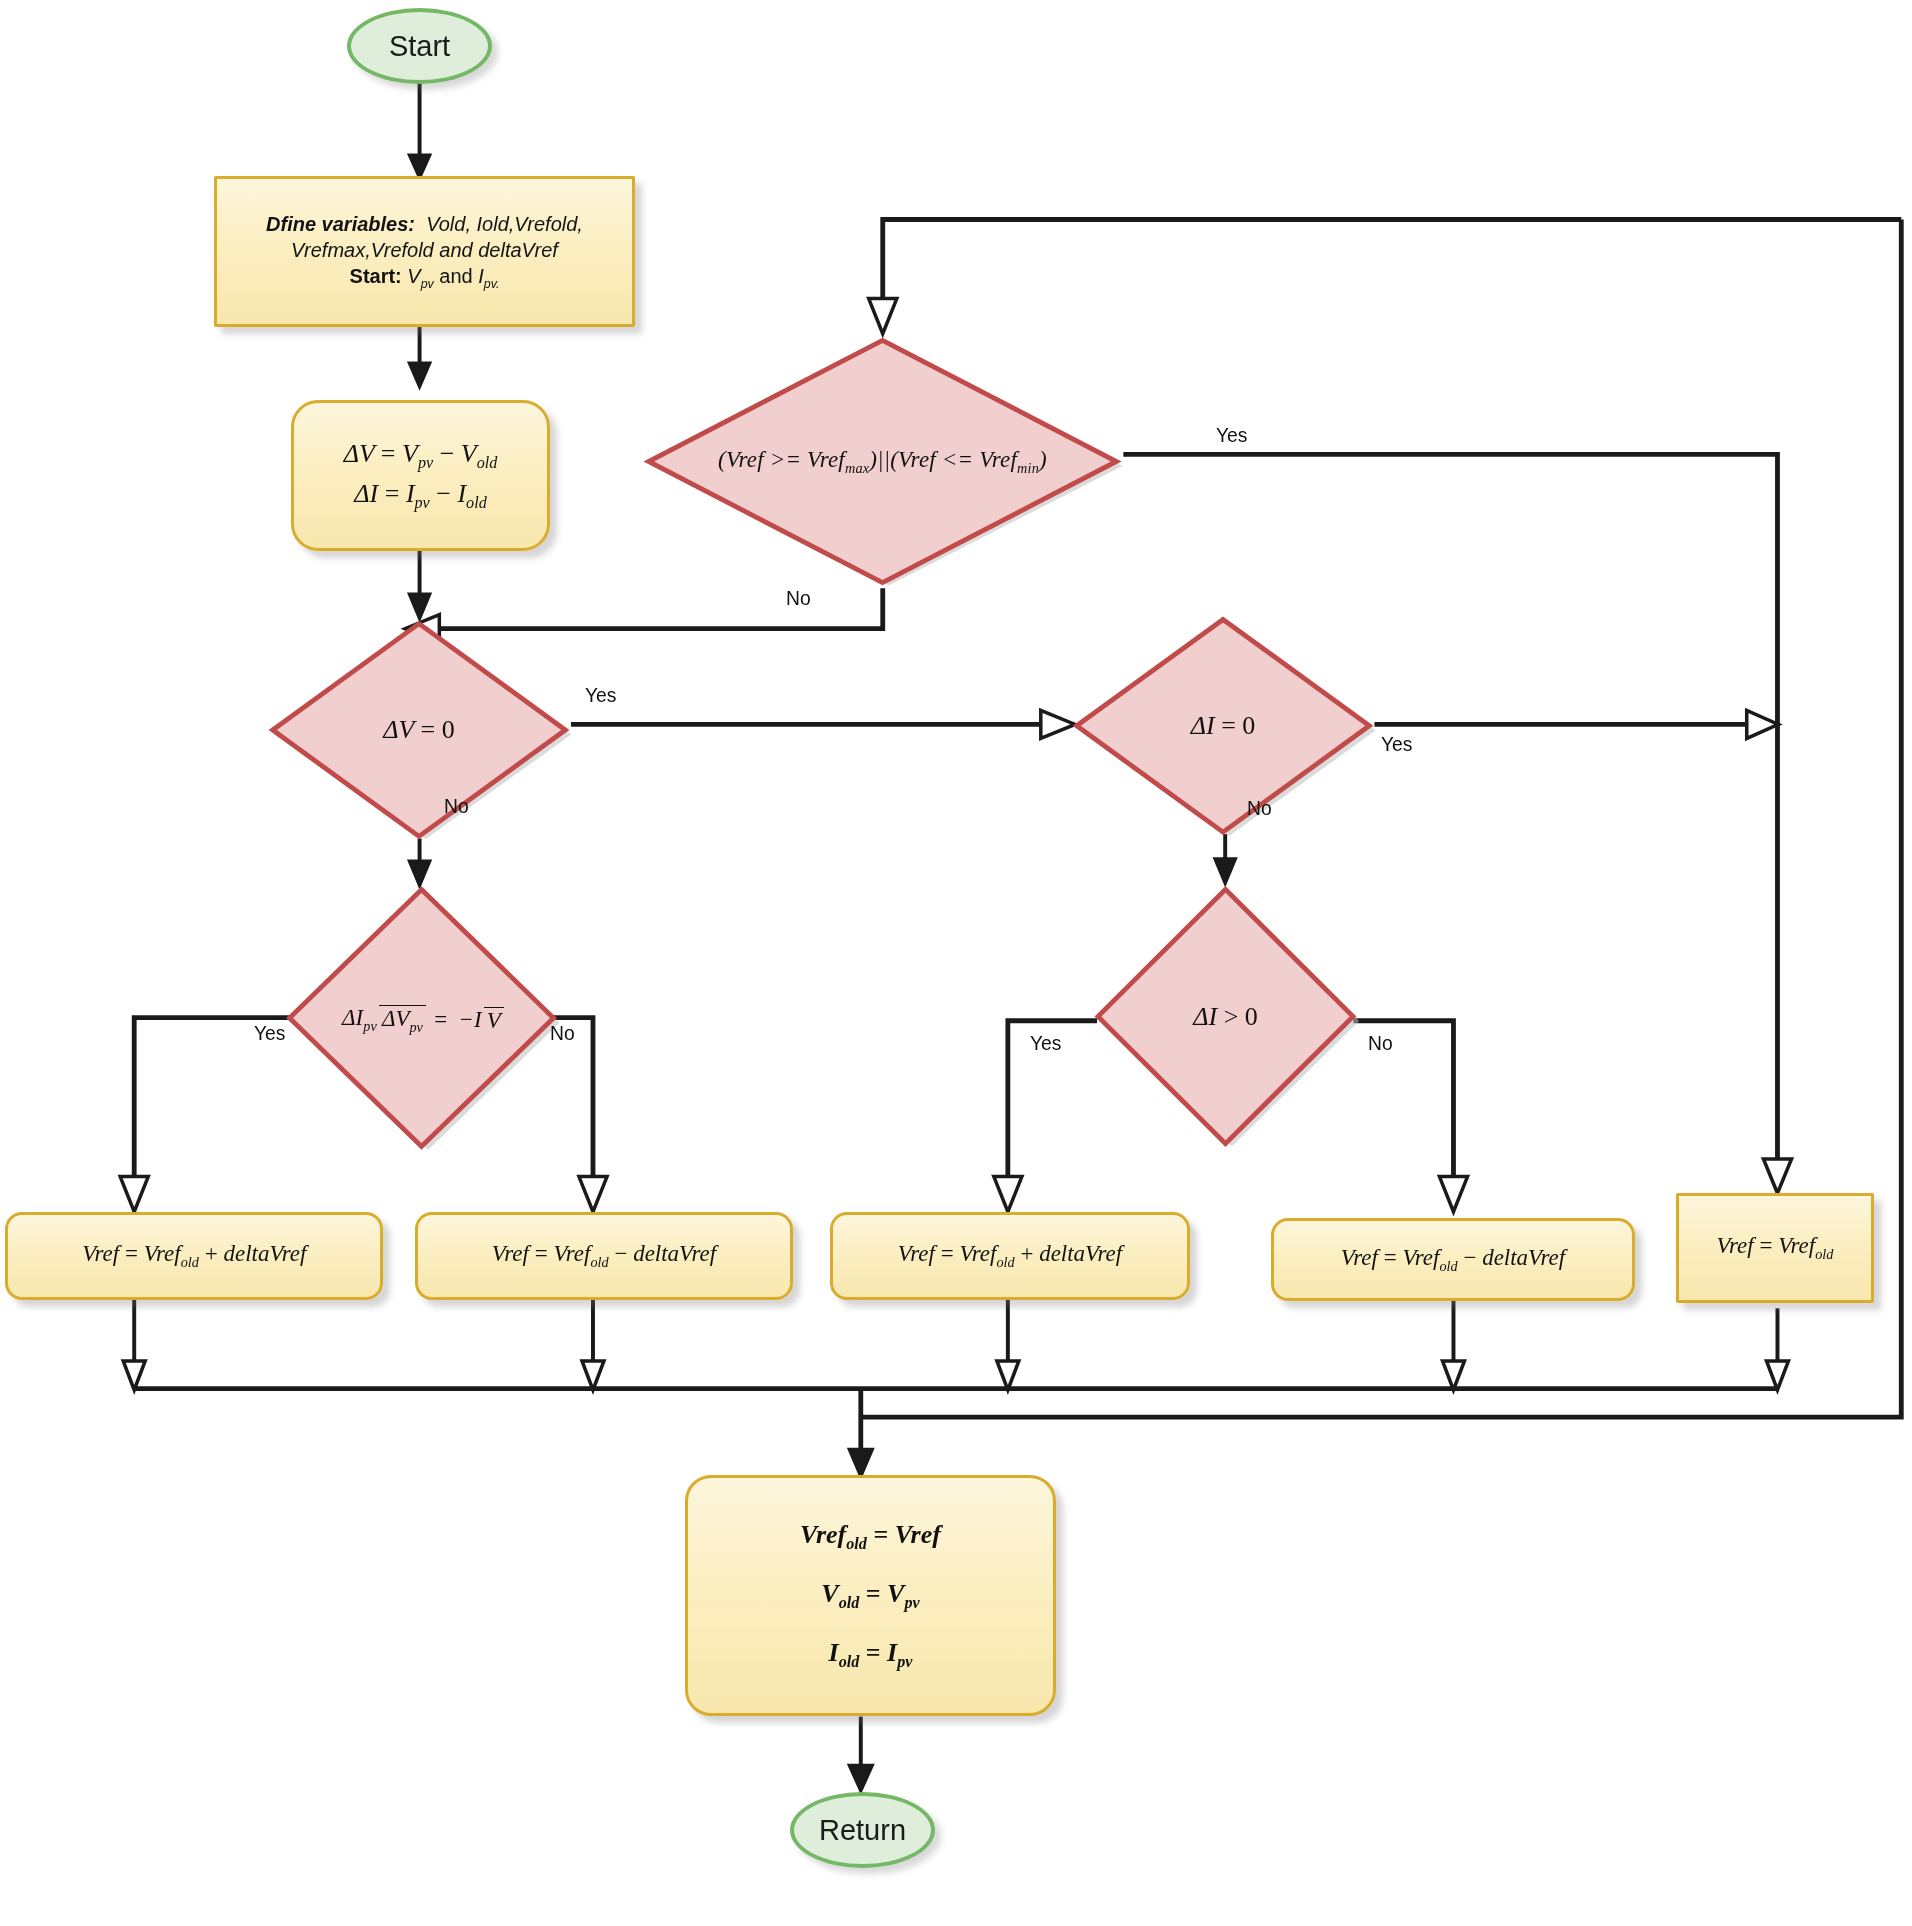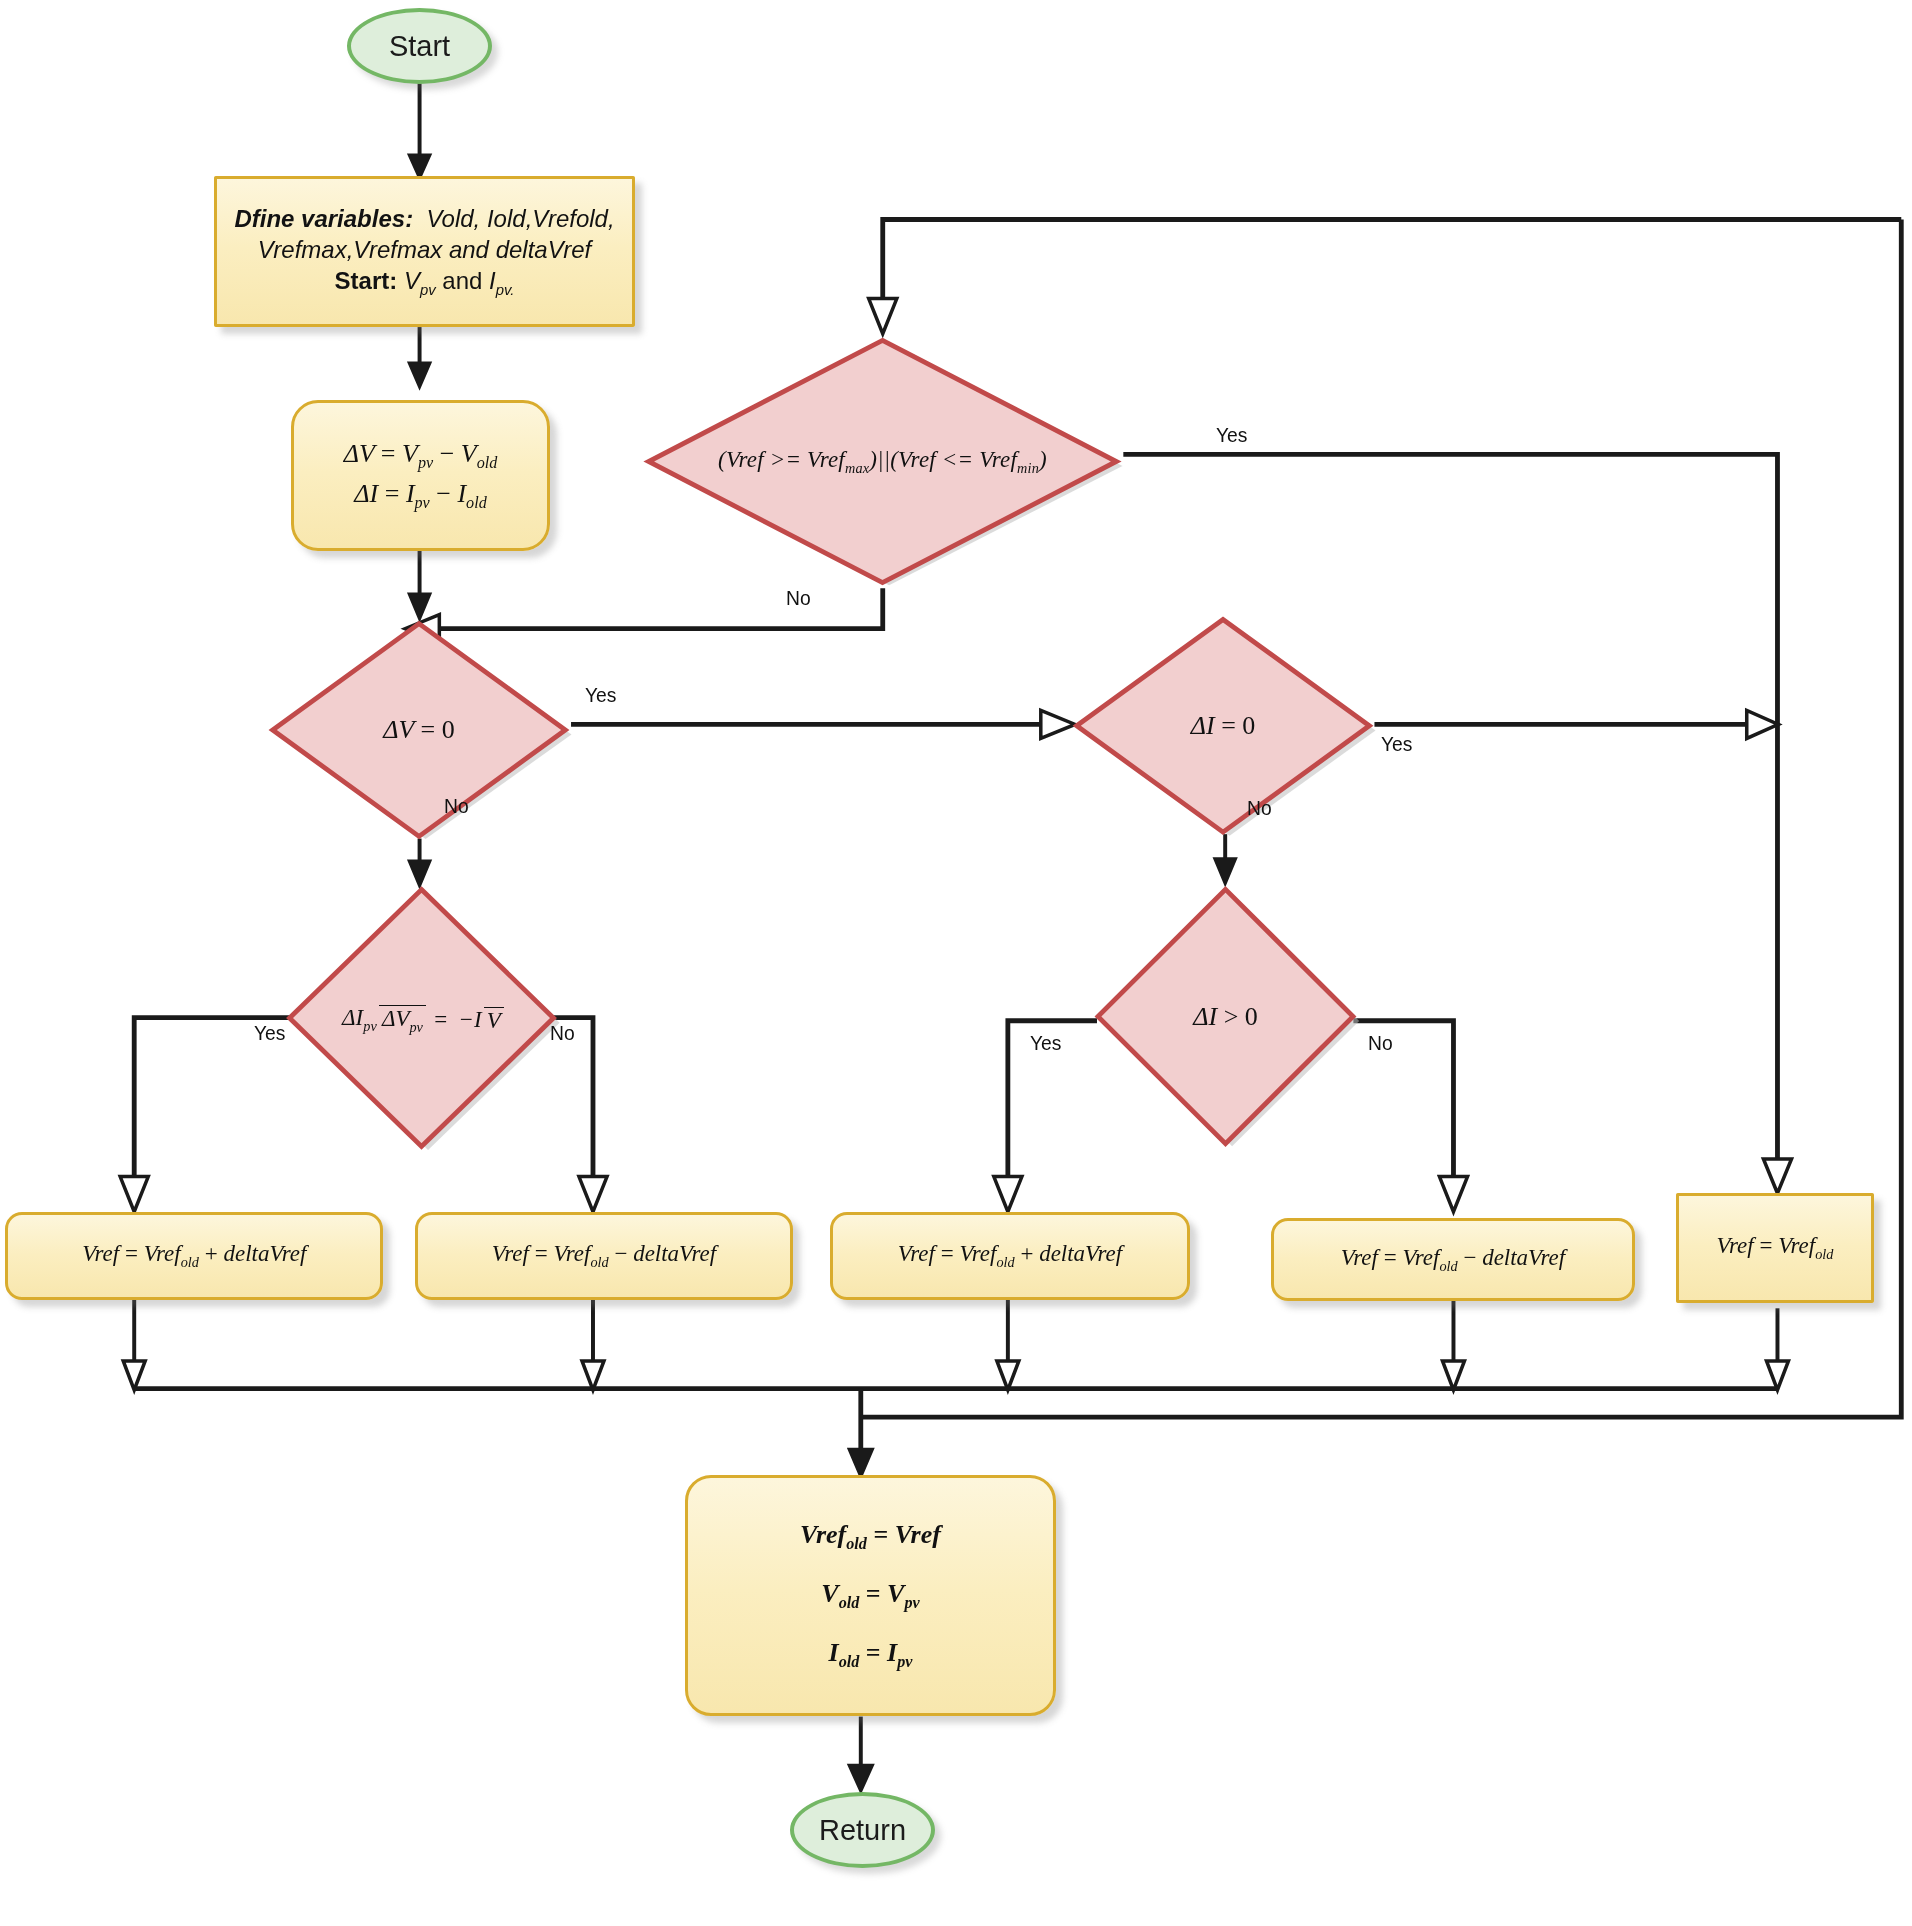--- a/index.html
+++ b/index.html
@@ -48,21 +48,21 @@
          color:#111; white-space:nowrap; }
   .mth sub { font-style:italic; font-size:0.62em; }
   .m52 { font-size:23px; }
   .m60 { font-size:26px; }
 
   .upright { font-style:normal; }
 
   
   .defbox { flex-direction:column; padding:4.4px 11.4px; }
   .defline { font-family:"Liberation Sans", sans-serif; font-style:italic;
-             font-size:24px; color:#121212; line-height:1.30; white-space:nowrap;}
+             font-size:20px; color:#121212; line-height:1.30; white-space:nowrap;}
   .defline b { font-weight:bold; }
   .defline .ro { font-style:normal; font-weight:bold; }
   .defline sub { font-size:0.62em; font-style:italic; }
 
   
   .eqstack { flex-direction:column; }
   .eqstack .row { line-height:1.42; }
 
   
   .frac { display:inline-flex; flex-direction:row; align-items:center;
@@ -150,21 +150,21 @@
 
   <div class="node term" style="left:347px; top:8px; width:145px; height:76px;">
     <span class="term-label">Start</span>
   </div>
 
   <div class="node proc sharp defbox" style="left:214px; top:176px; width:421px; height:151px;">
     <div class="defline">
       <b>Dfine variables:</b>
       &nbsp;<span>Vold, Iold,Vrefold,</span>
     </div>
-    <div class="defline">Vrefmax,Vrefmax and deltaVref</div>
+    <div class="defline">Vrefmax,Vrefold and deltaVref</div>
     <div class="defline">
       <span class="ro">Start:</span>
       <span><i>V</i><sub>pv</sub></span>
       <span class="ro" style="font-weight:normal">and</span>
       <span><i>I</i><sub>pv.</sub></span>
     </div>
   </div>
 
   <div class="node proc sharp eqstack" style="left:291px; top:400px; width:259px; height:151px;border-radius:27px;">
     <div class="row mth m60">

